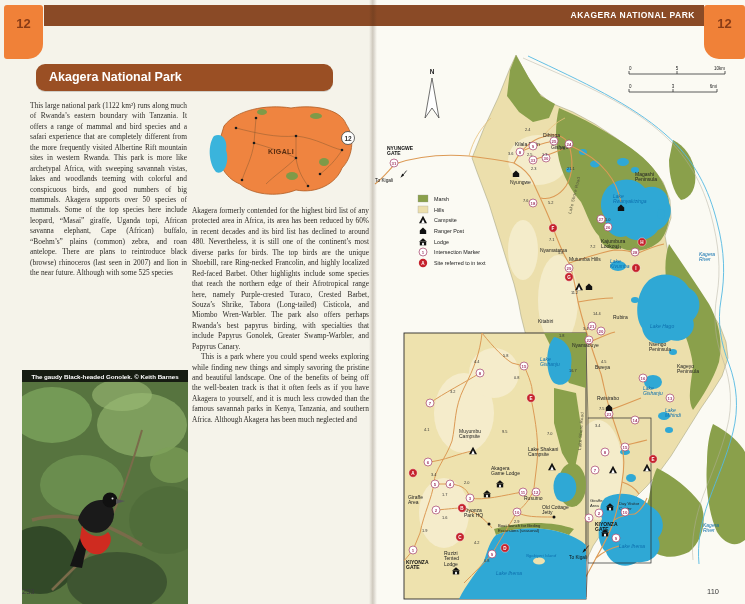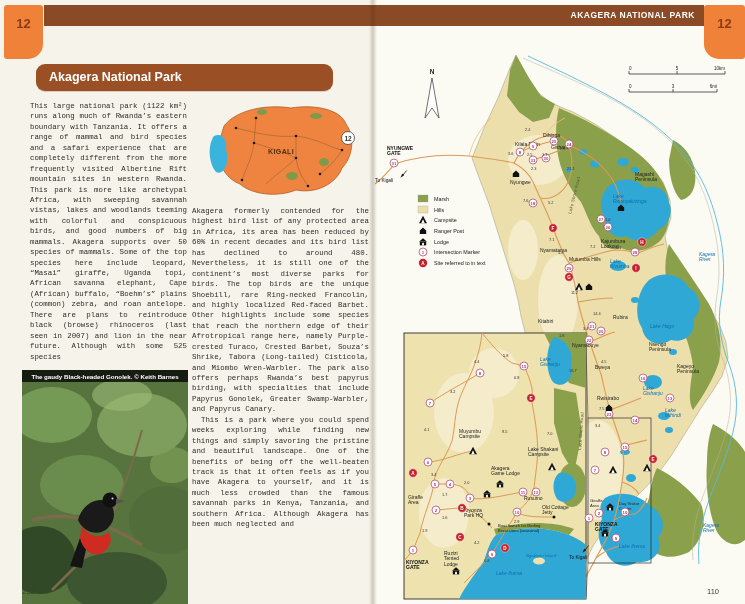--- a/index.html
+++ b/index.html
@@ -14,21 +14,21 @@
   .bar-left{left:44px;width:329px}
   .bar-right{left:0;width:331px;color:#fff;font-size:8.5px;font-weight:bold;letter-spacing:.5px;
              line-height:21px;text-align:right;padding-right:9px;box-sizing:border-box}
   .tab{position:absolute;top:5px;width:39px;height:54px;background:#f08138;color:#8a3c16;
        font-weight:bold;font-size:13px;text-align:center;padding-top:11px;box-sizing:border-box;z-index:3}
   .tab-left{left:4px;border-radius:3px 3px 15px 3px}
   .tab-right{left:331px;width:41px;border-radius:3px 3px 3px 15px}
   .title-box{position:absolute;left:36px;top:64px;width:297px;height:27px;background:#9a4f24;
              border-radius:9px;color:#fff;font-size:12.5px;font-weight:bold;line-height:27px;
              padding-left:13px;box-sizing:border-box;box-shadow:0 1px 0 rgba(0,0,0,.15)}
-  .body-text{font-family:Liberation Mono, monospace;font-size:7.4px;line-height:1.41;color:#2e2c28;
+  .body-text{font-family:Liberation Serif, serif;font-size:7.4px;line-height:1.41;color:#2e2c28;
              text-align:justify}
   .col1{position:absolute;left:30px;top:101px;width:157px}
   .col2{position:absolute;left:192px;top:206px;width:177px}
   .col2 p{margin:0}
   .col2 p.indent{text-indent:9px}
   .minimap{position:absolute;left:196px;top:98px;width:172px;height:104px}
   .photo{position:absolute;left:22px;top:370px;width:166px;height:234px;overflow:hidden;background:#44562f}
   .photo-caption{position:absolute;top:0;left:0;right:0;background:rgba(8,8,8,.82);color:#fff;
                  font-size:6.2px;font-weight:bold;text-align:center;padding:2.5px 0;z-index:2}
   .pagenum{position:absolute;bottom:8px;font-size:7.5px;color:#3c3c3c}

